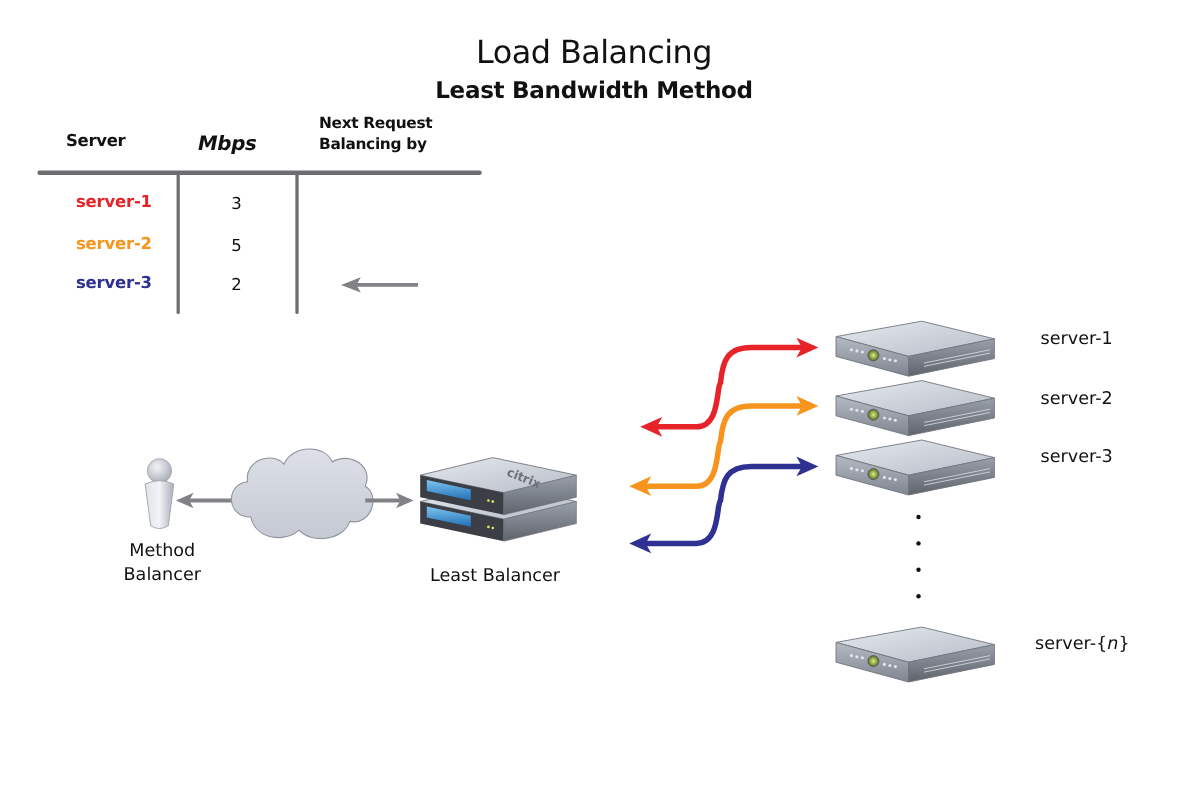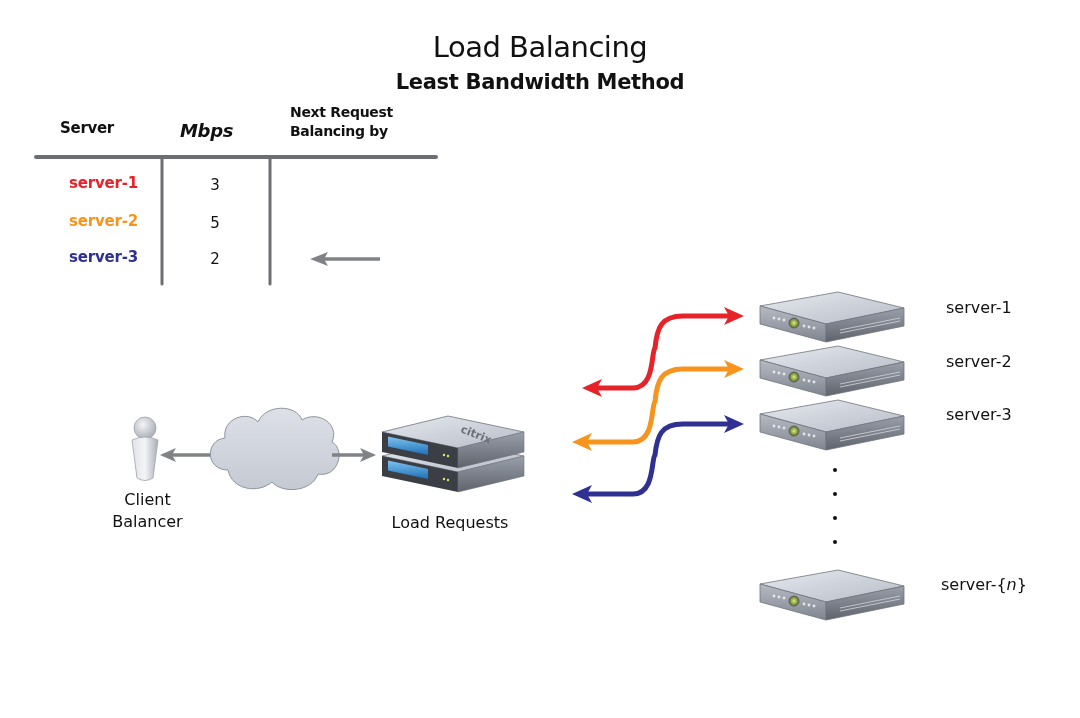--- a/index.html
+++ b/index.html
@@ -195,21 +195,21 @@
 
   <g>
     <circle cx="835" cy="470" r="2" fill="#111"></circle>
     <circle cx="835" cy="494" r="2" fill="#111"></circle>
     <circle cx="835" cy="518" r="2" fill="#111"></circle>
     <circle cx="835" cy="542" r="2" fill="#111"></circle>
   </g>
 </svg>
 
 <div class="abs node-label" style="left:100px;top:489px;width:95px">
-  <div>Client</div>
+  <div>Method</div>
   <div>Balancer</div>
 </div>
-<div class="abs node-label" style="left:380px;top:512px;width:140px">Load Requests</div>
+<div class="abs node-label" style="left:380px;top:512px;width:140px">Least Balancer</div>
 
 <div class="abs srv-label" style="left:946px;top:298px"><span>server-1</span></div>
 <div class="abs srv-label" style="left:946px;top:352px"><span>server-2</span></div>
 <div class="abs srv-label" style="left:946px;top:405px"><span>server-3</span></div>
 <div class="abs srv-label" style="left:941px;top:575px"><span>server-{</span><i>n</i><span>}</span></div>
 
 </body></html>

